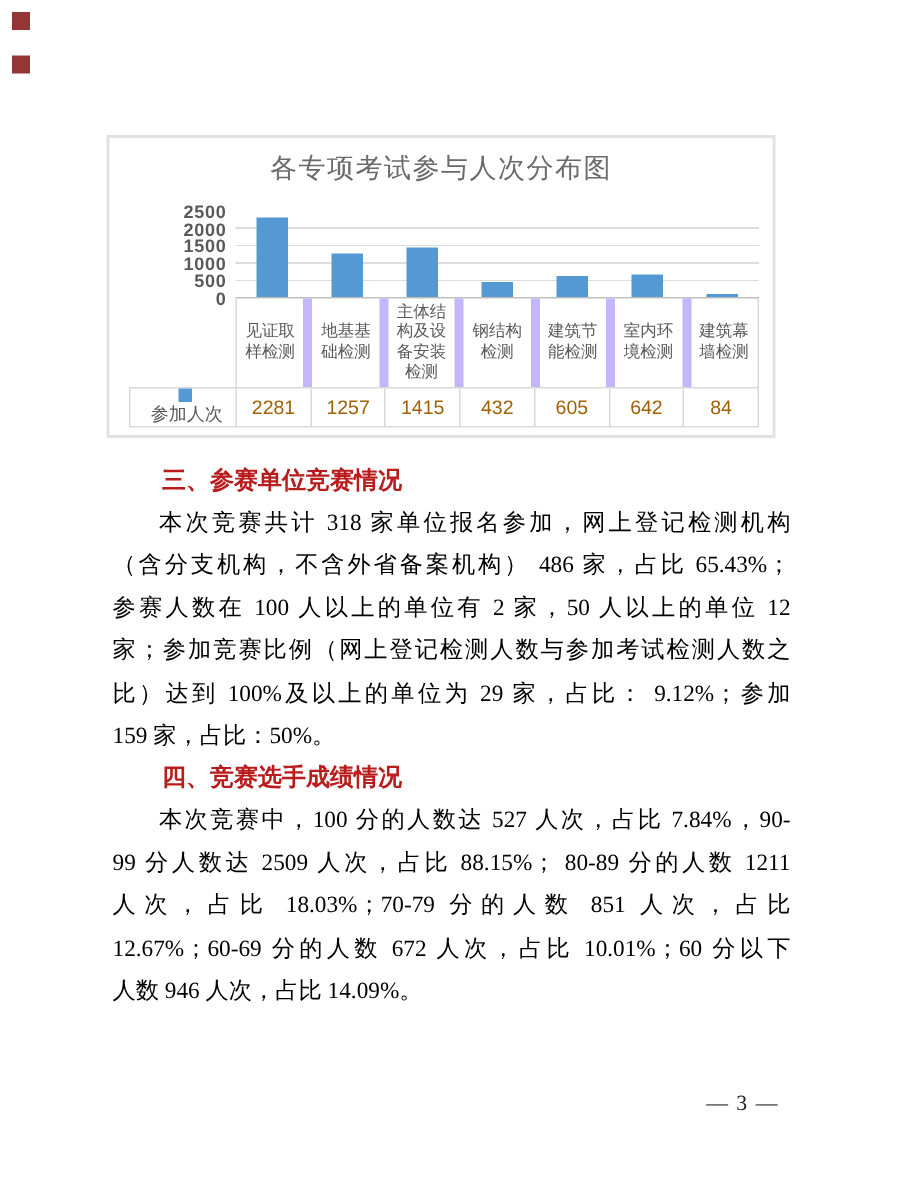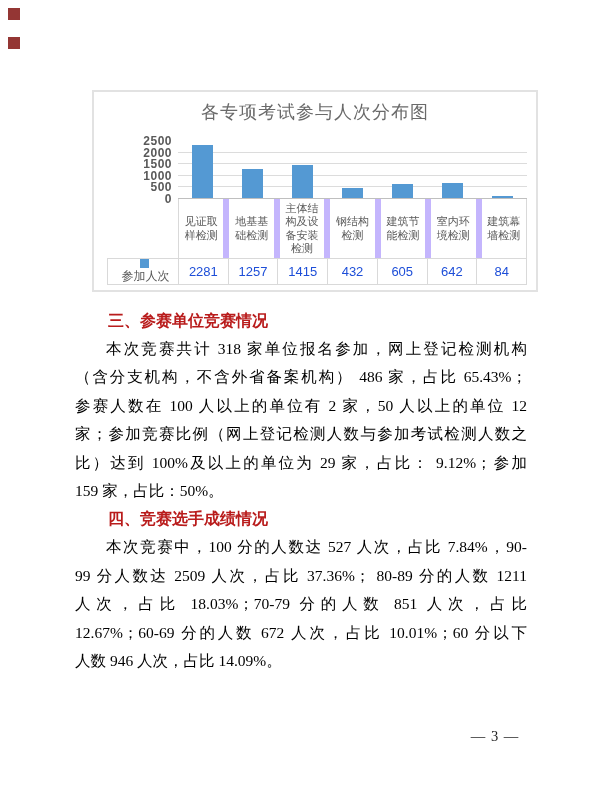--- a/index.html
+++ b/index.html
@@ -8,21 +8,21 @@
     position: relative; width: 600px; height: 800px; background: #ffffff;
     overflow: hidden; font-family: "Liberation Serif", "DejaVu Serif", serif;
   }
   
   .red-sq { position: absolute; left: 8px; width: 12px; height: 12px; }
   .red-sq.sq1 { top: 8px; }
   .red-sq.sq2 { top: 37px; }
 
   
   .chart {
-    position: absolute; left: 92px; top: 90px; width: 446px; height: 202px;
+    position: absolute; left: 71px; top: 90px; width: 446px; height: 202px;
     border: 2px solid #e2e2e2; background: #fff;
     font-family: "Liberation Sans", "DejaVu Sans", sans-serif;
   }
   .chart-title {
     position: absolute; left: 0; top: 8px; width: 100%;
     text-align: center; font-size: 18px; color: #6a6a6a; letter-spacing: 1px;
   }
   .y-axis { position: absolute; left: 6px; top: 0; width: 72px; height: 120px; }
   .y-tick {
     position: absolute; right: 0; width: 72px; height: 12px;
@@ -51,21 +51,21 @@
     position: absolute; left: 13px; top: 166px; width: 420px; height: 27px;
     display: flex; border: 1px solid #d9d9d9;
   }
   .legend-cell {
     width: 71px; border-right: 1px solid #d9d9d9; display: flex; align-items: center;
     padding-left: 5px; font-size: 12px; color: #595959; white-space: nowrap; flex-direction: column;
   }
   .legend-swatch { width: 9px; height: 9px; display: inline-block; margin-right: 3px; flex: 0 0 auto; }
   .val-cell {
     flex: 1; border-right: 1px solid #d9d9d9; display: flex; align-items: center;
-    justify-content: center; font-size: 13px; color: #1d4ed8;
+    justify-content: center; font-size: 13px; color: #a16207;
   }
   .val-cell:last-child { border-right: none; }
 
   
   .body-text { position: absolute; left: 75px; top: 307px; width: 452px; color: #000; }
   .sec-heading {
     font-family: "Liberation Sans", "DejaVu Sans", sans-serif;
     font-size: 16px; font-weight: bold; line-height: 28px; padding-left: 33px; color: #b91c1c;
   }
   .line {
@@ -159,21 +159,21 @@
         <div class="line first">本次竞赛共计 318 家单位报名参加，网上登记检测机构</div>
         <div class="line">（含分支机构，不含外省备案机构） 486 家，占比 65.43%；</div>
         <div class="line">参赛人数在 100 人以上的单位有 2 家，50 人以上的单位 12</div>
         <div class="line">家；参加竞赛比例（网上登记检测人数与参加考试检测人数之</div>
         <div class="line">比）达到 100%及以上的单位为 29 家，占比： 9.12%；参加</div>
         <div class="line last">159 家，占比：50%。</div>
       </div>
     <div class="sec-heading">四、竞赛选手成绩情况</div>
     <div class="para" id="para1">
         <div class="line first">本次竞赛中，100 分的人数达 527 人次，占比 7.84%，90-</div>
-        <div class="line">99 分人数达 2509 人次，占比 37.36%； 80-89 分的人数 1211</div>
+        <div class="line">99 分人数达 2509 人次，占比 88.15%； 80-89 分的人数 1211</div>
         <div class="line">人次，占比 18.03%；70-79 分的人数 851 人次，占比</div>
         <div class="line">12.67%；60-69 分的人数 672 人次，占比 10.01%；60 分以下</div>
         <div class="line last">人数 946 人次，占比 14.09%。</div>
       </div>
   </div>
 
   <div class="page-number">— 3 —</div>
 
 </div>
 

